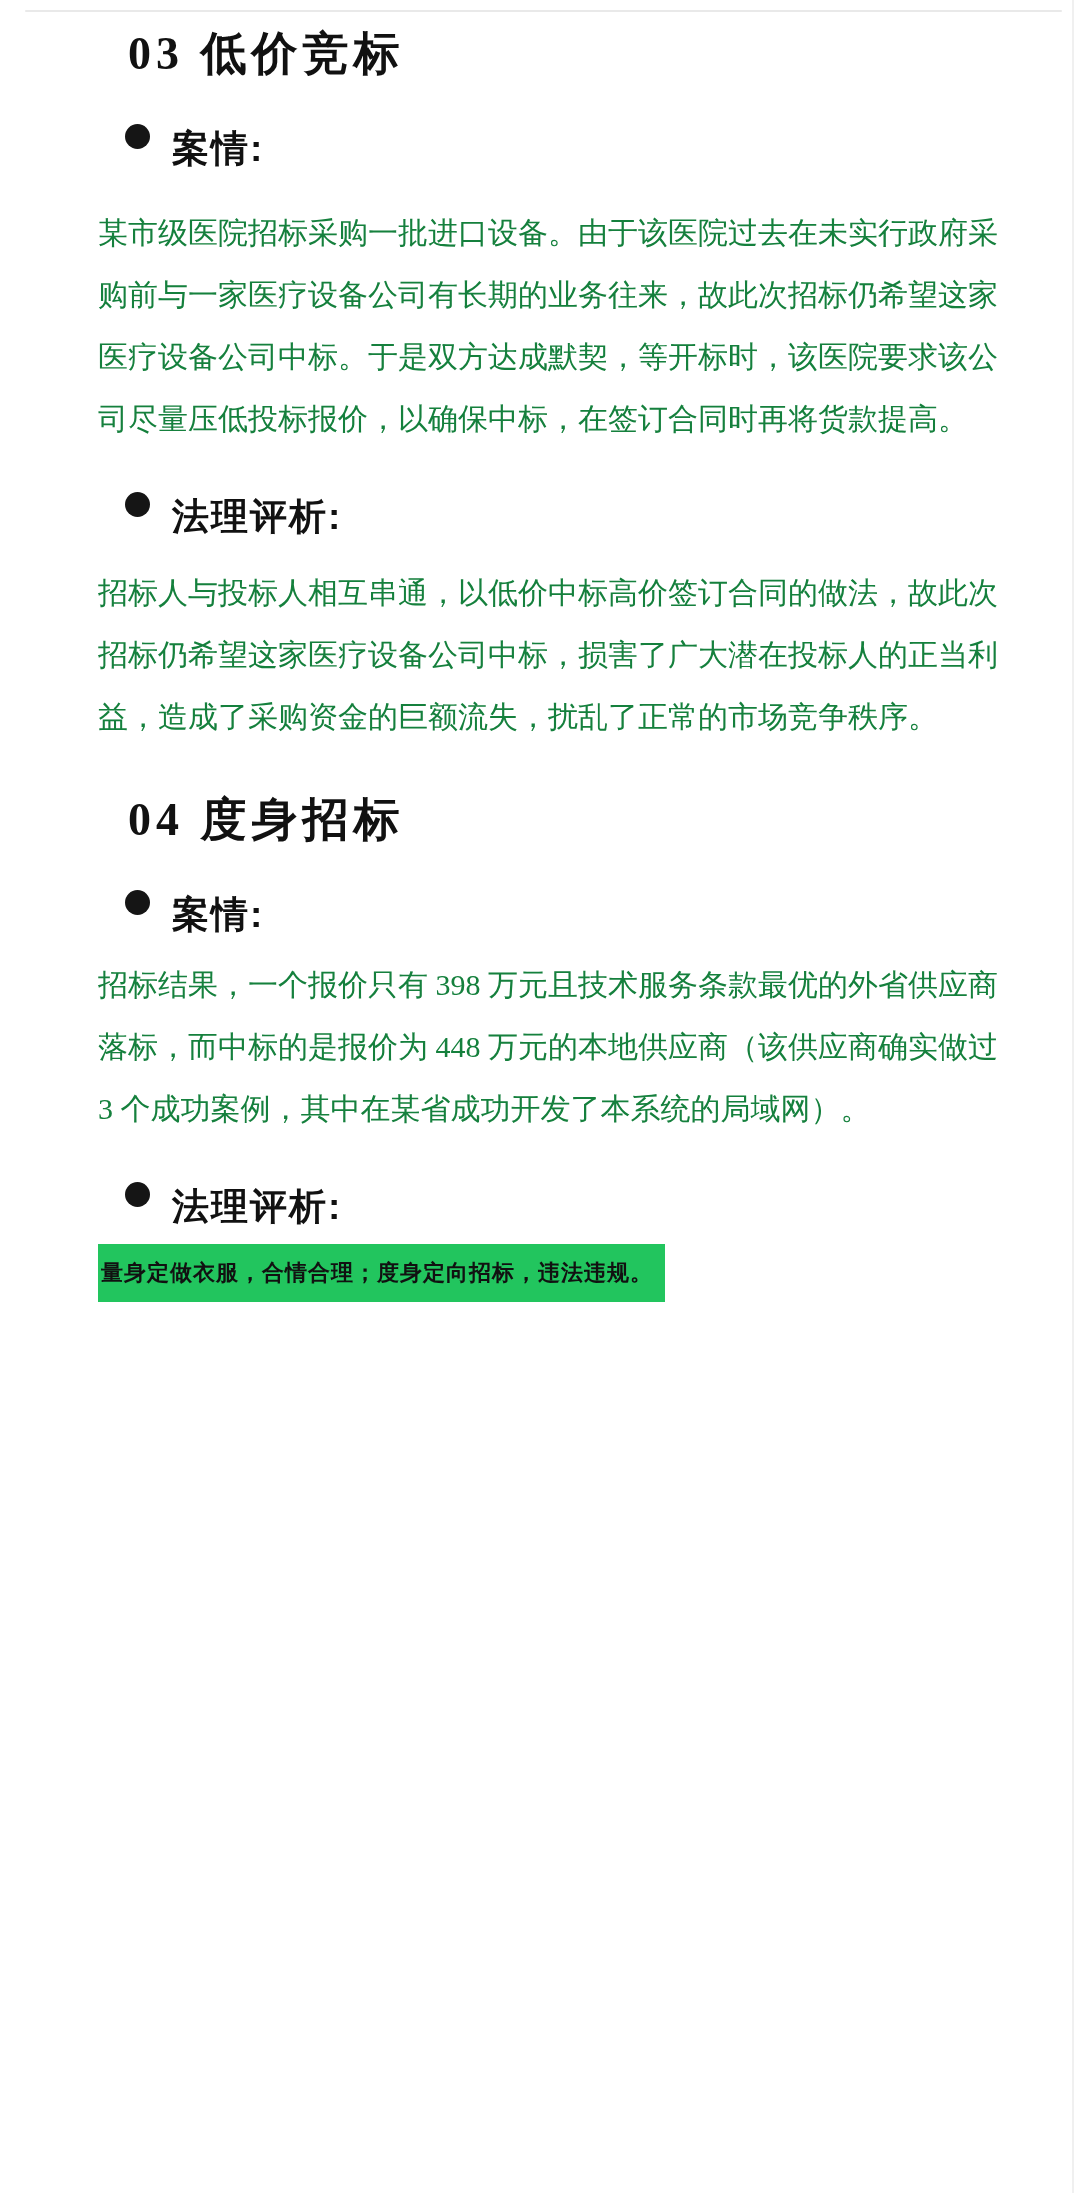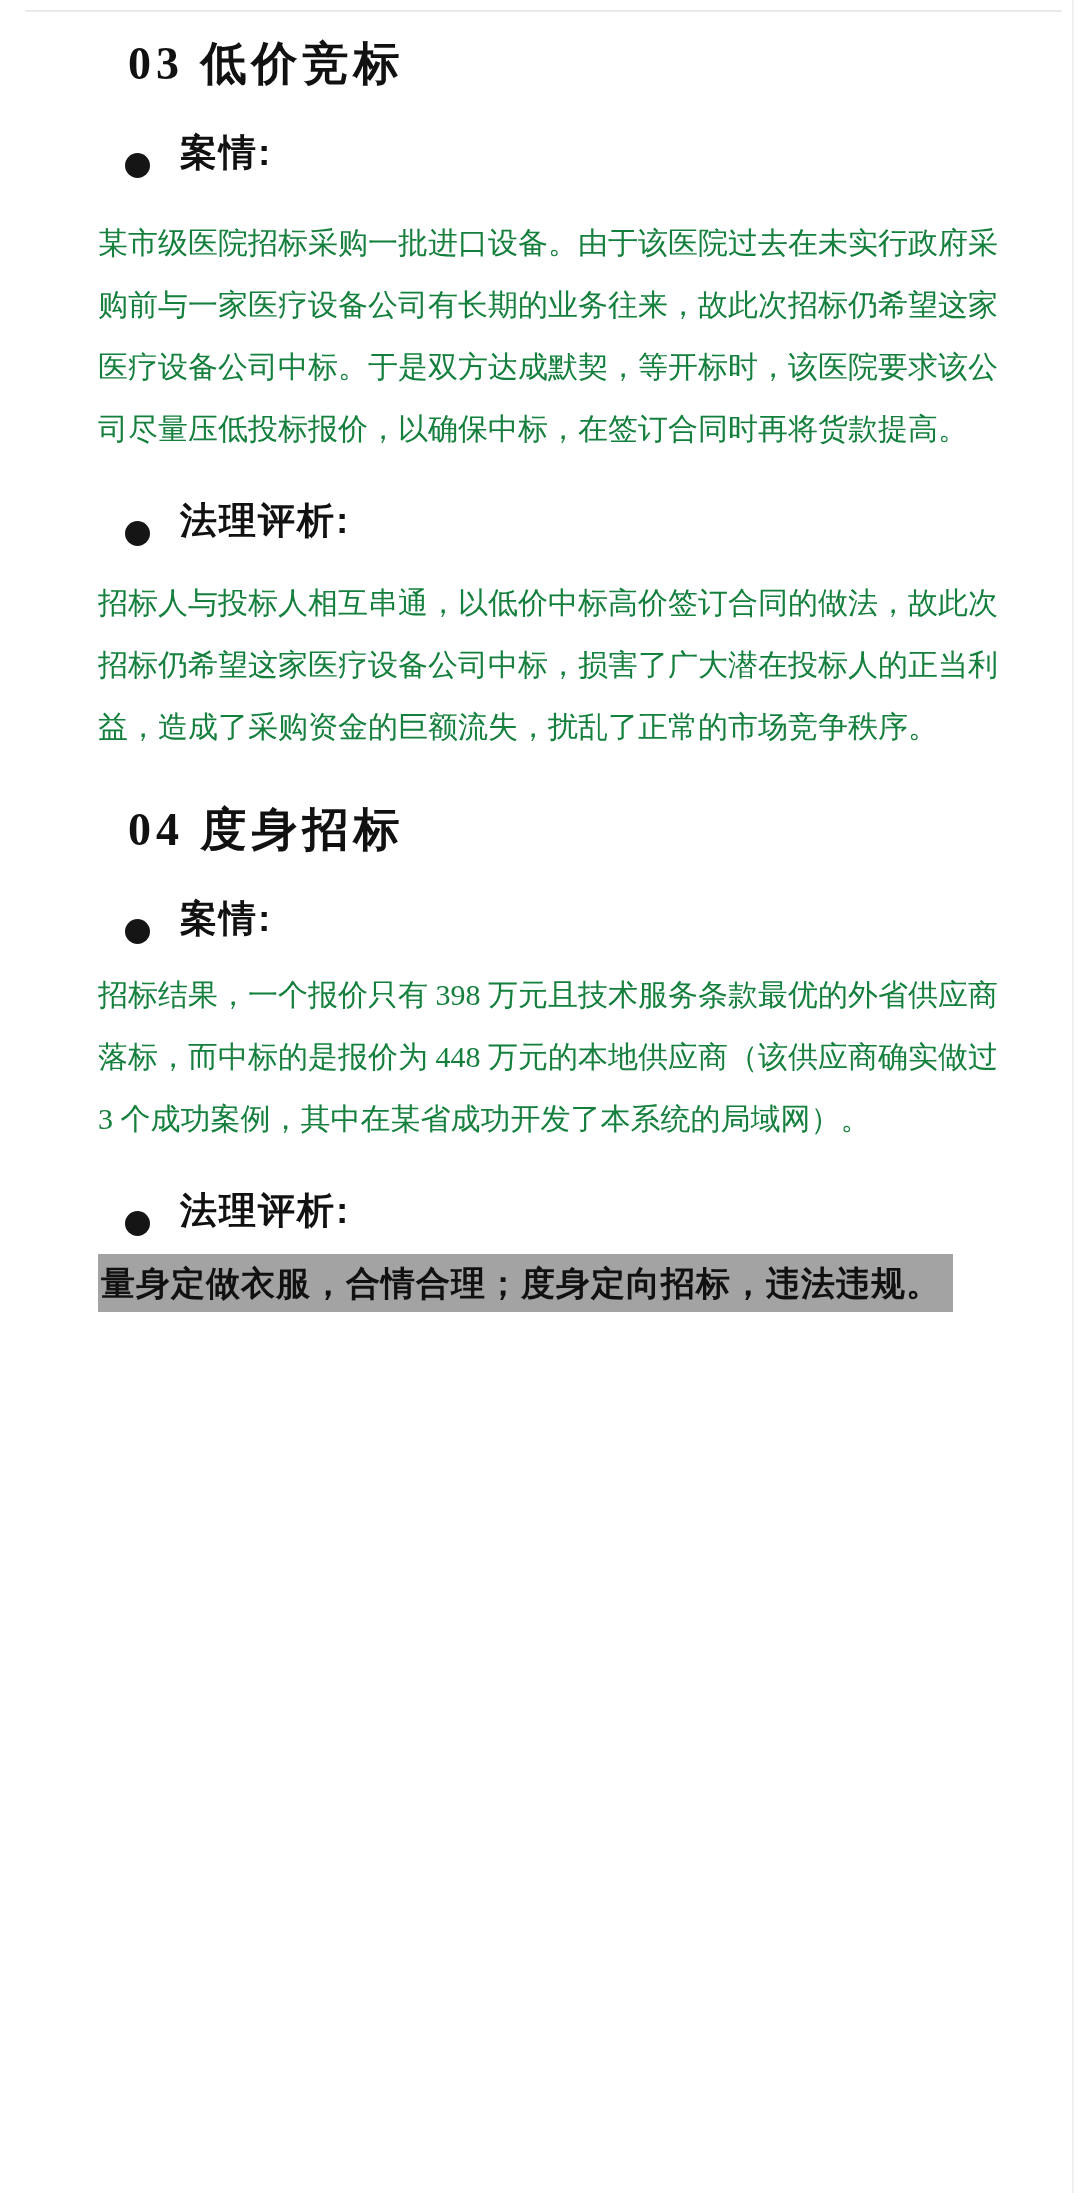--- a/index.html
+++ b/index.html
@@ -26,38 +26,37 @@
   .right-edge {
     position: absolute;
     top: 0;
     right: 6px;
     width: 2px;
     height: 100%;
     background: #f0f0f0;
   }
   .content {
     padding: 26px 82px 0 98px; 
-    margin-top: 10px;
   }
   .sec-title {
     margin: 44px 0 0 30px;
     font-size: 46px;
     line-height: 56px;
     font-weight: bold;
     letter-spacing: 5px;
     color: #111111;
     font-family: "Liberation Serif", "DejaVu Serif", serif;
   }
   .sec-title.first {
     margin-top: 0;
   }
   .bullet-row {
     display: flex;
-    align-items: flex-end;
-    gap: 30px;
+    align-items: flex-start;
+    gap: 22px;
     margin: 42px 0 0 27px;
     height: 44px;
   }
   .dot {
     width: 25px;
     height: 25px;
     background: #151515;
     border-radius: 50%;
     flex: 0 0 auto;
   }
@@ -78,25 +77,25 @@
   }
   .para.follow {
     margin-top: 20px;
   }
   .para.analysis {
     margin-top: 26px;
   }
   .highlight-note {
     display: inline-block;
     margin: 18px 0 0 0;
-    background: #a3a3a3;
+    background: #22c55e;
     color: #111111;
     font-family: "Liberation Sans", "DejaVu Sans", sans-serif;
     font-weight: bold;
-    font-size: 34px;
+    font-size: 22px;
     line-height: 40px;
     letter-spacing: 1px;
     padding: 9px 12px 9px 3px;
   }
 </style>
 </head>
 <body>
 
 <div class="top-edge"></div>
 <div class="right-edge"></div>

